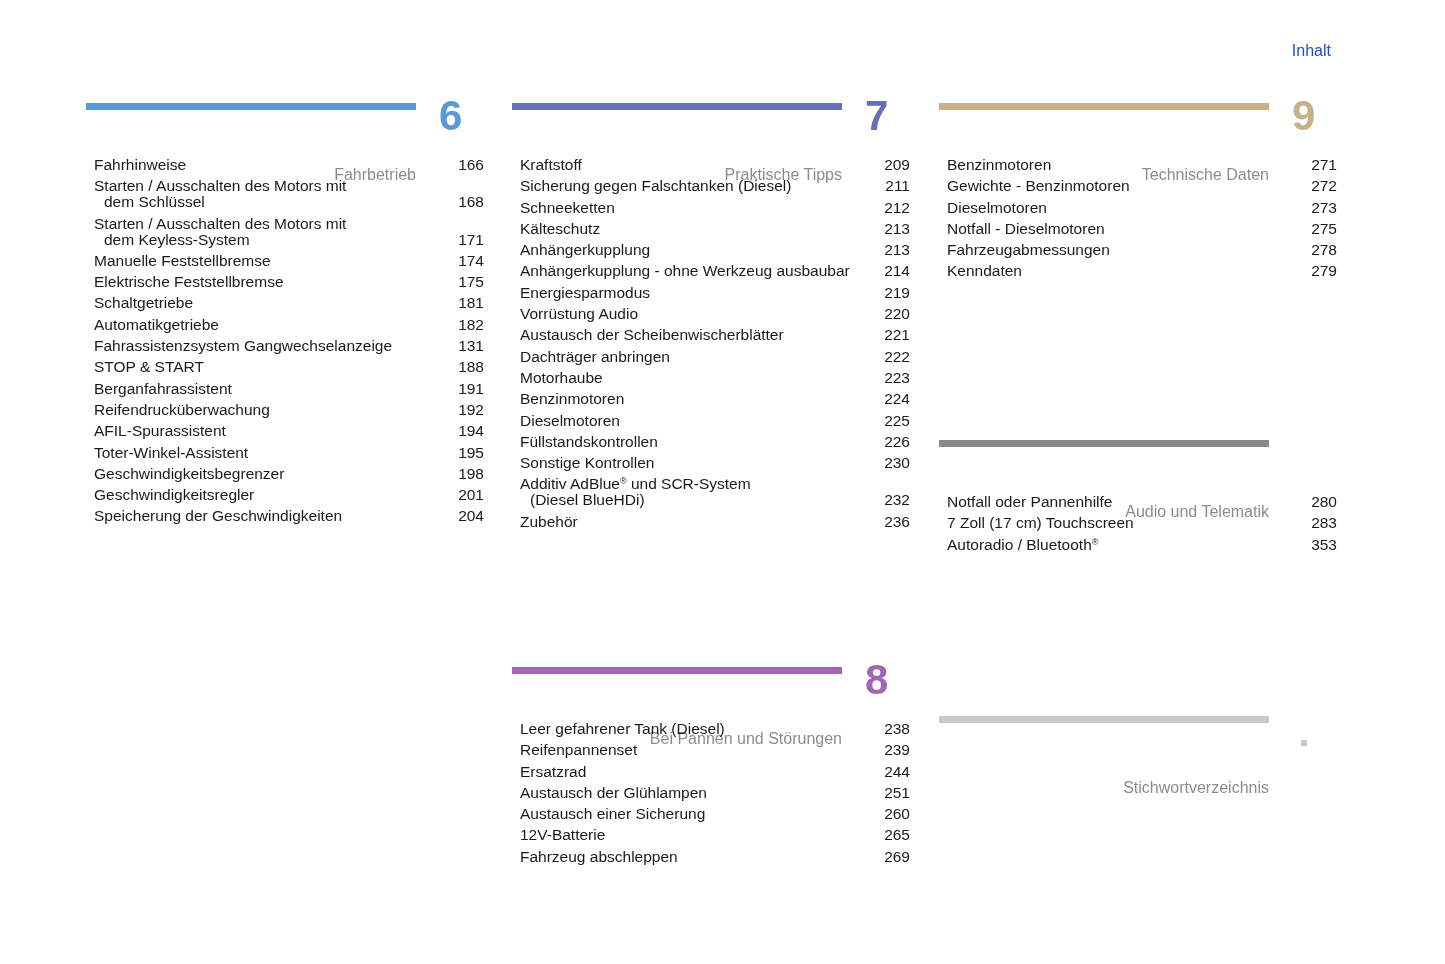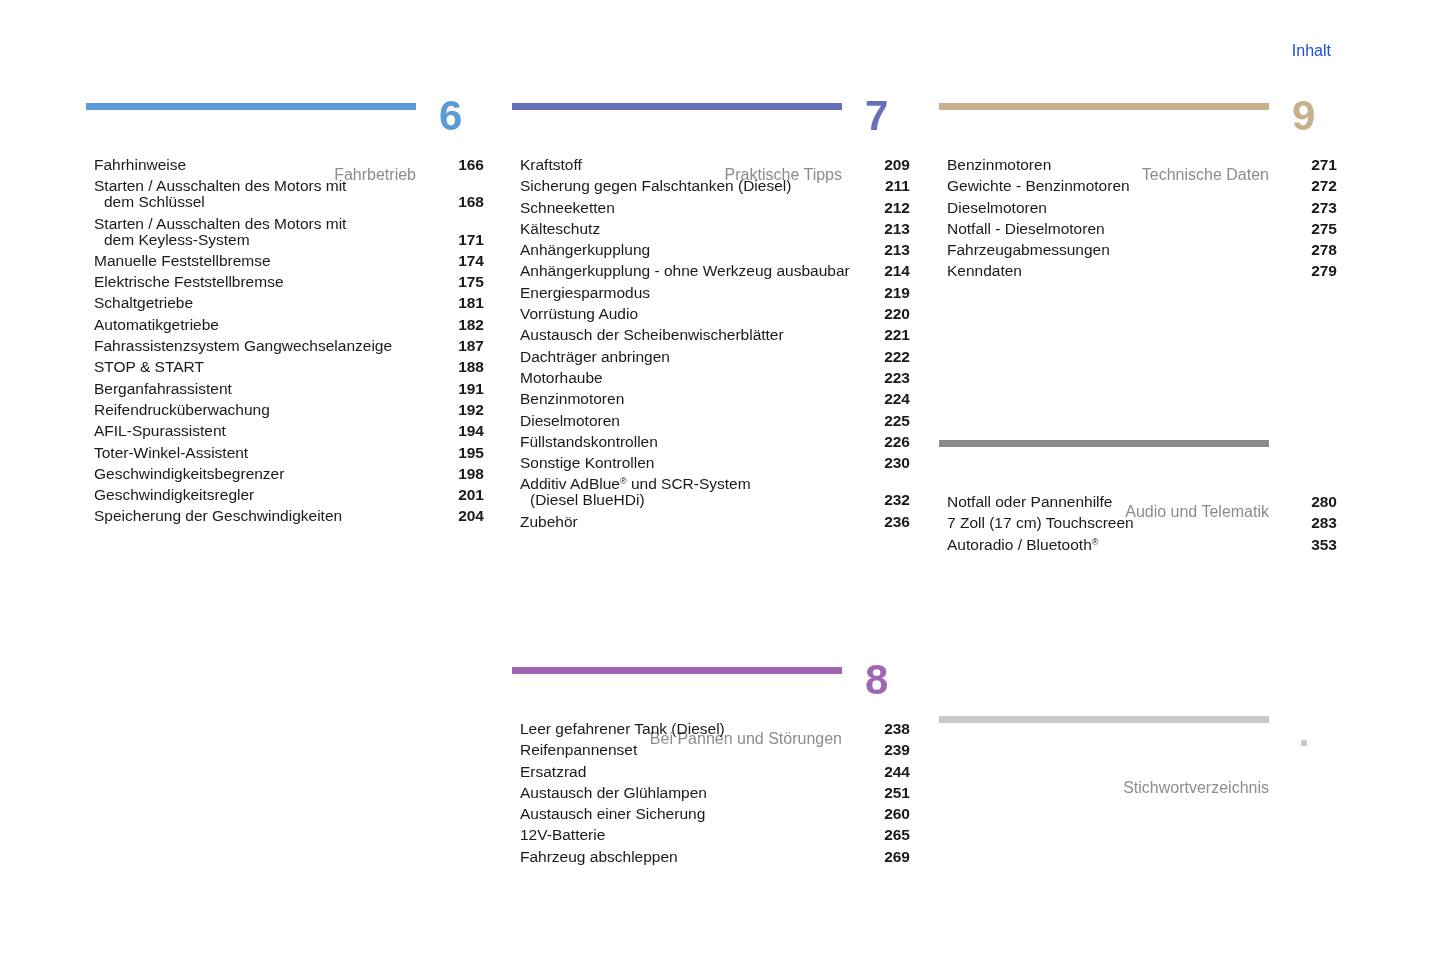--- a/index.html
+++ b/index.html
@@ -73,21 +73,20 @@
       white-space: pre-line;
       max-width: 340px;
     }
     .section .item .label .cont {
       display: block;
       padding-left: 10px;
     }
     .section .item .page {
       text-align: right;
       min-width: 30px;
-      font-weight: bold;
     }
     sup {
       font-size: 9px;
       line-height: 0;
       vertical-align: 5px;
     }
     .marker-square {
       position: absolute;
       left: 1301px;
       top: 740px;
@@ -129,21 +128,21 @@
       <li class="item">
         <span class="label"><span>Schaltgetriebe</span></span>
         <span class="page">181</span>
       </li>
       <li class="item">
         <span class="label"><span>Automatikgetriebe</span></span>
         <span class="page">182</span>
       </li>
       <li class="item">
         <span class="label"><span>Fahrassistenzsystem Gangwechselanzeige</span></span>
-        <span class="page">187</span>
+        <span class="page">131</span>
       </li>
       <li class="item">
         <span class="label"><span>STOP &amp; START</span></span>
         <span class="page">188</span>
       </li>
       <li class="item">
         <span class="label"><span>Berganfahrassistent</span></span>
         <span class="page">191</span>
       </li>
       <li class="item">

